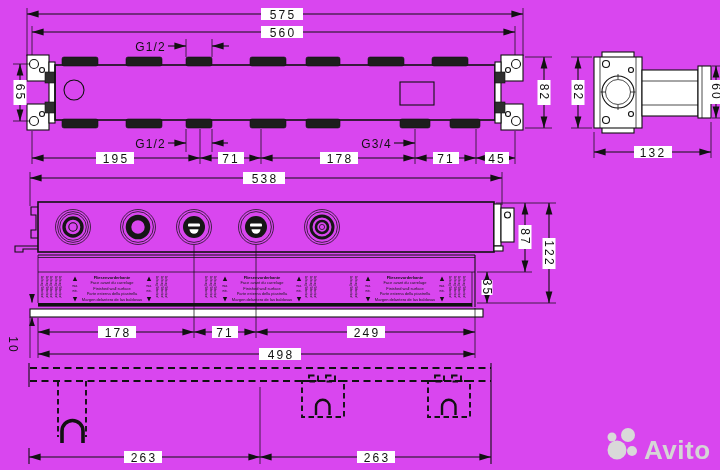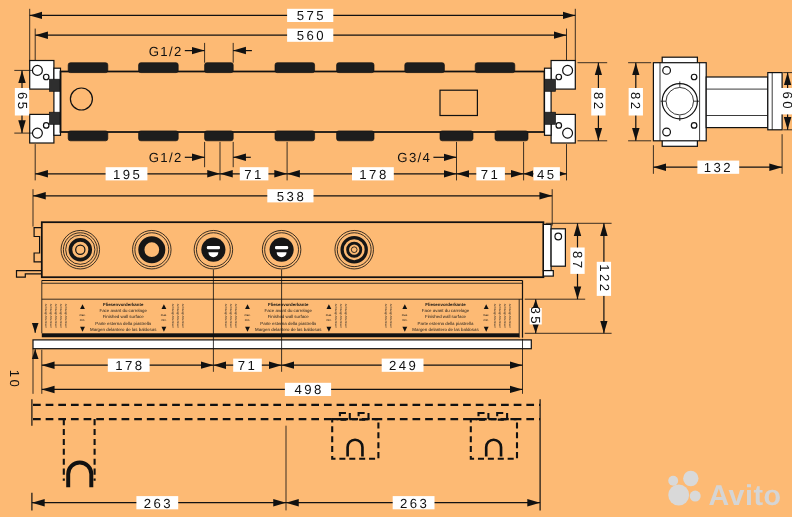--- a/index.html
+++ b/index.html
@@ -1,16 +1,16 @@
 <!DOCTYPE html>
 <html><head>
 <meta charset="utf-8">
 <style>
   html,body{margin:0;padding:0;background:#fff;}
-  .stage{position:relative;width:720px;height:470px;background:#fdba74;overflow:hidden;
+  .stage{position:relative;width:720px;height:470px;background:#d946ef;overflow:hidden;
          font-family:"Liberation Sans",sans-serif;text-decoration:underline;}
   svg text{font-family:"Liberation Sans",sans-serif;}
   .ln{stroke:#111;stroke-width:1.1;fill:none;}
   .ln2{stroke:#111;stroke-width:1.6;fill:none;}
   .tn{stroke:#111;stroke-width:0.75;fill:none;}
   .dash{stroke:#111;stroke-width:2.1;fill:none;stroke-dasharray:7 4.5;}
   .dashr{stroke:#111;stroke-width:1.9;fill:none;stroke-dasharray:5.5 3.5;}
   .hook{stroke:#111;stroke-width:3.6;fill:none;}
   .hook2{stroke:#111;stroke-width:2.4;fill:none;}
   .pad{fill:#1d1d1d;stroke:#111;stroke-width:0.6;}

